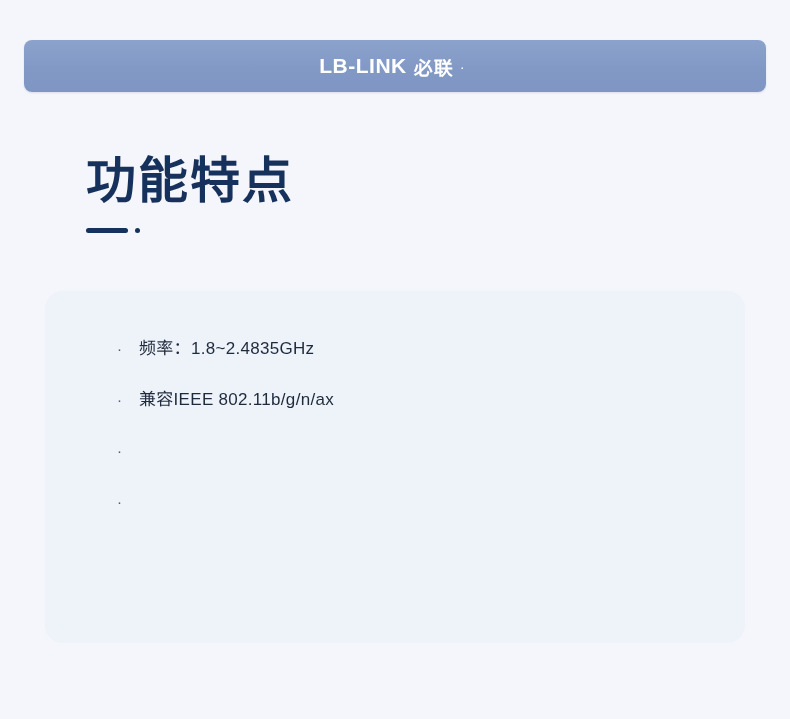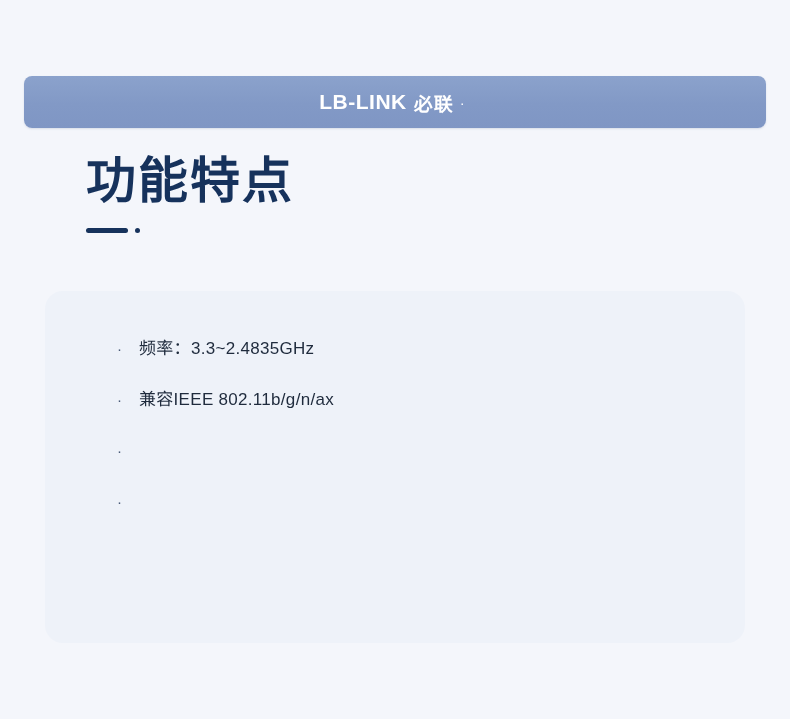--- a/index.html
+++ b/index.html
@@ -29,21 +29,20 @@
     left: 24px;
     top: 40px;
     width: 742px;
     height: 52px;
     border-radius: 8px;
     background: linear-gradient(180deg, #8ba2cc 0%, #8299c6 55%, #7f96c4 100%);
     display: flex;
     align-items: center;
     justify-content: center;
     box-shadow: 0 1px 2px rgba(90, 110, 150, 0.18);
-    margin-top: 36px;
   }
   .banner-inner {
     display: flex;
     align-items: center;
     justify-content: center;
     gap: 0px;
     color: #ffffff;
   }
   .brand-logo {
     font-size: 21px;
@@ -164,21 +163,21 @@
     <div class="heading-underline">
       <span class="bar"></span>
       <span class="dot"></span>
     </div>
   </div>
 
   <div class="feature-card">
     <ul class="feature-list">
       <li class="feature-item">
         <span class="feature-bullet">·</span>
-        <span class="feature-text">频率：3.3~2.4835GHz</span>
+        <span class="feature-text">频率：1.8~2.4835GHz</span>
       </li>
       <li class="feature-item">
         <span class="feature-bullet">·</span>
         <span class="feature-text">兼容IEEE 802.11b/g/n/ax</span>
       </li>
       <li class="feature-item">
         <span class="feature-bullet">·</span>
       </li>
       <li class="feature-item">
         <span class="feature-bullet">·</span>

